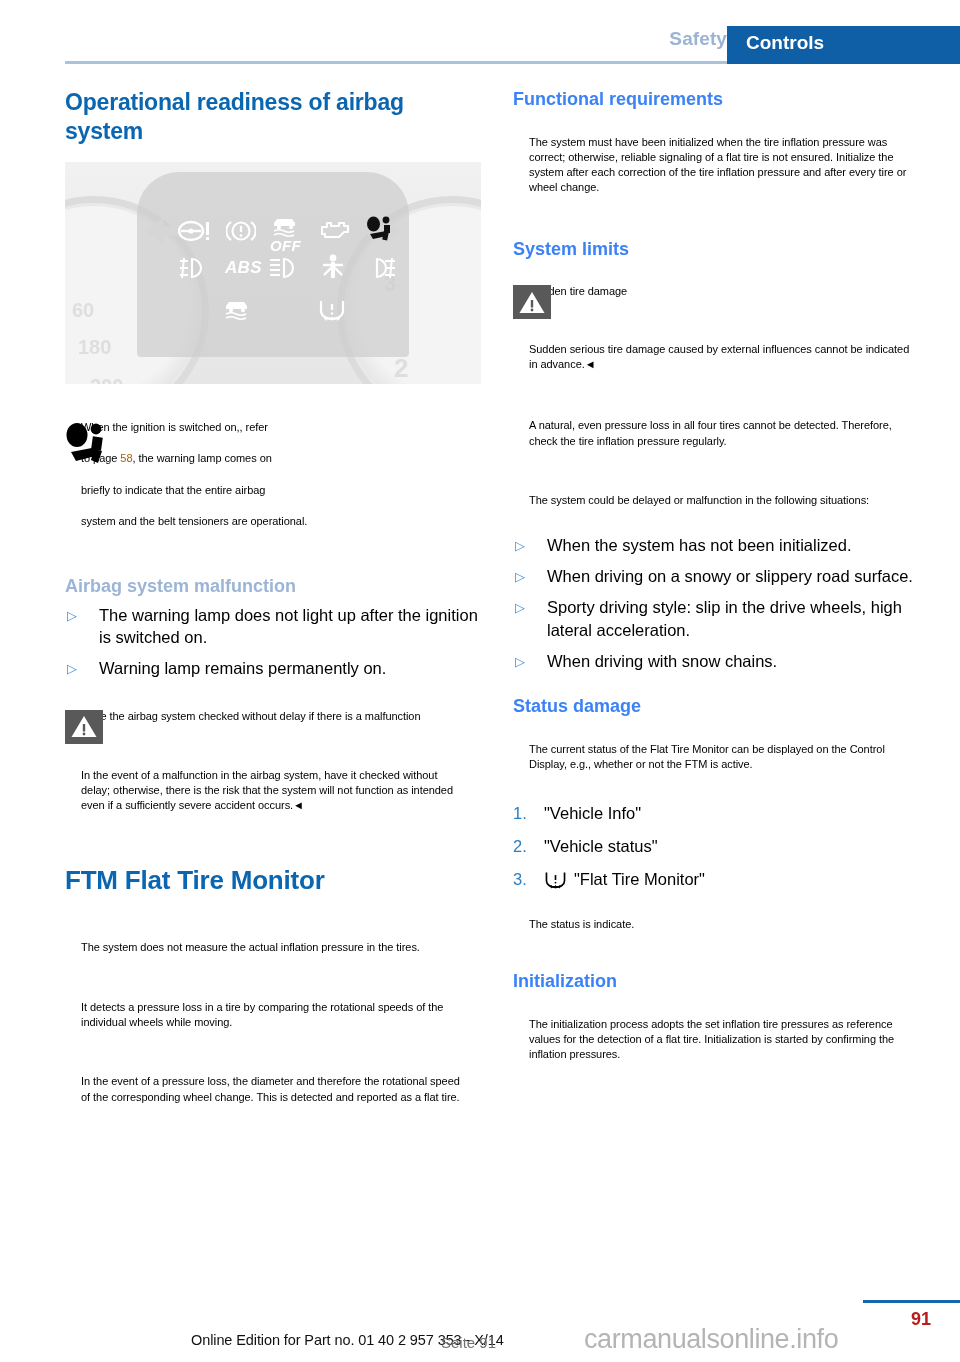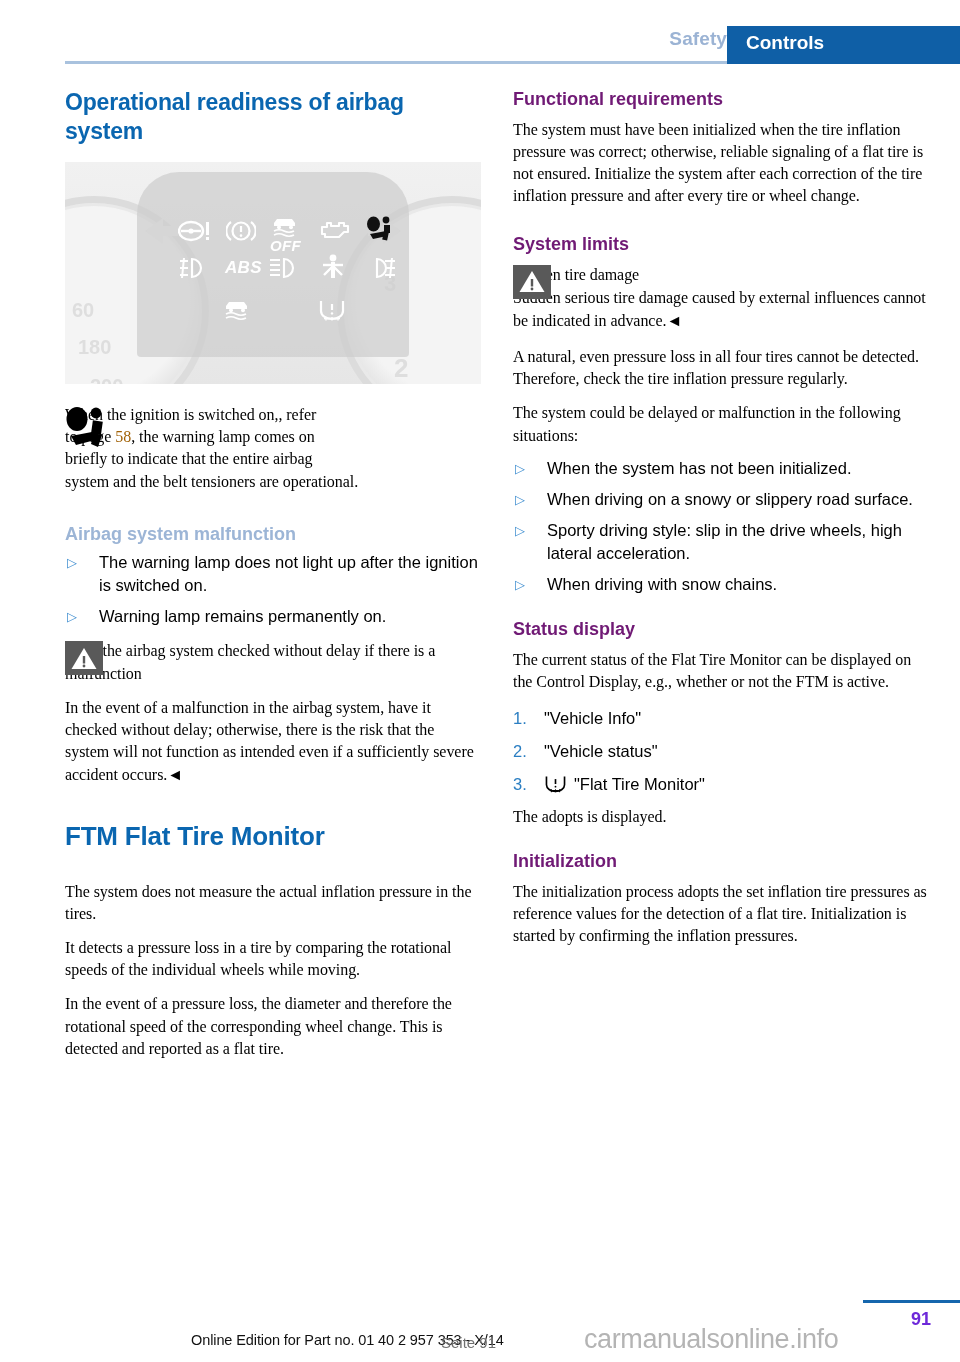--- a/index.html
+++ b/index.html
@@ -38,29 +38,28 @@
   
   .col { position:absolute; top:88px; width:416px; }
   #col-left  { left:65px; }
   #col-right { left:513px; }
 
   h1.sec-title {
     color:#0a66b0; font-size:23px; font-weight:bold;
     line-height:1.26; margin:0 0 0 0; letter-spacing:-0.2px;
   }
   h2.sub-title {
-    color:#701a75; font-size:18px; font-weight:bold;
+    color:#3b82f6; font-size:18px; font-weight:bold;
     margin:0; line-height:1.25;
   }
   h2.sub-title.muted { color:#9cb5d6; }
 
   p.body {
-    font-size:16px; line-height:1.39; margin:0;
+    font-size:11px; line-height:1.39; margin:16px;
     letter-spacing:-0.05px;
-    font-family:Liberation Serif, serif;
   }
   .sp-2  { height:2px; }
   .sp-6  { height:6px; }
   .sp-8  { height:8px; }
   .sp-10 { height:10px; }
   .sp-12 { height:12px; }
   .sp-14 { height:14px; }
   .sp-16 { height:16px; }
   .sp-20 { height:20px; }
   .sp-22 { height:22px; }
@@ -141,21 +140,21 @@
   }
   .warn-indent { margin-left:53px; }
 
   
   #footer-rule {
     position:absolute; left:863px; top:1300px; width:97px; height:3px;
     background:#1566ad;
   }
   #page-number {
     position:absolute; left:863px; top:1309px; width:68px;
-    text-align:right; font-size:18px; font-weight:bold; color:#6d28d9;
+    text-align:right; font-size:18px; font-weight:bold; color:#b91c1c;
   }
   #footer-edition {
     position:absolute; left:191px; top:1332px;
     font-size:14.5px; color:#111; letter-spacing:-0.1px;
   }
   #footer-seite {
     position:absolute; left:441px; top:1334px;
     font-size:15px; color:#6f6f6f;
   }
   #watermark {
@@ -421,21 +420,21 @@
     <span class="bullet-text">Sporty driving style: slip in the drive wheels, high lateral acceleration.</span>
   </div>
   <div class="sp-8"></div>
   <div class="bullet-row">
     <span class="bullet-mark">▷</span>
     <span class="bullet-text">When driving with snow chains.</span>
   </div>
 
   <div class="sp-22"></div>
 
-  <h2 class="sub-title">Status display</h2>
+  <h2 class="sub-title">Status damage</h2>
 
   <div class="sp-8"></div>
 
   <p class="body">The current status of the Flat Tire Monitor can be displayed on the Control Display, e.g., whether or not the FTM is active.</p>
 
   <div class="sp-14"></div>
 
   <div class="num-row">
     <span class="num-mark">1.</span>
     <span class="num-text">"Vehicle Info"</span>
@@ -459,21 +458,21 @@
           <line x1="14" y1="18.5" x2="14" y2="22" stroke="#000" stroke-width="1.2"></line>
           <line x1="19" y1="18.5" x2="19" y2="22" stroke="#000" stroke-width="1.2"></line>
         </svg>
       </span>
       <span>"Flat Tire Monitor"</span>
     </span>
   </div>
 
   <div class="sp-10"></div>
 
-  <p class="body">The adopts is displayed.</p>
+  <p class="body">The status is indicate.</p>
 
   <div class="sp-22"></div>
 
   <h2 class="sub-title">Initialization</h2>
 
   <div class="sp-8"></div>
 
   <p class="body">The initialization process adopts the set inflation tire pressures as reference values for the detection of a flat tire. Initialization is started by confirming the inflation pressures.</p>
 </div>
 

